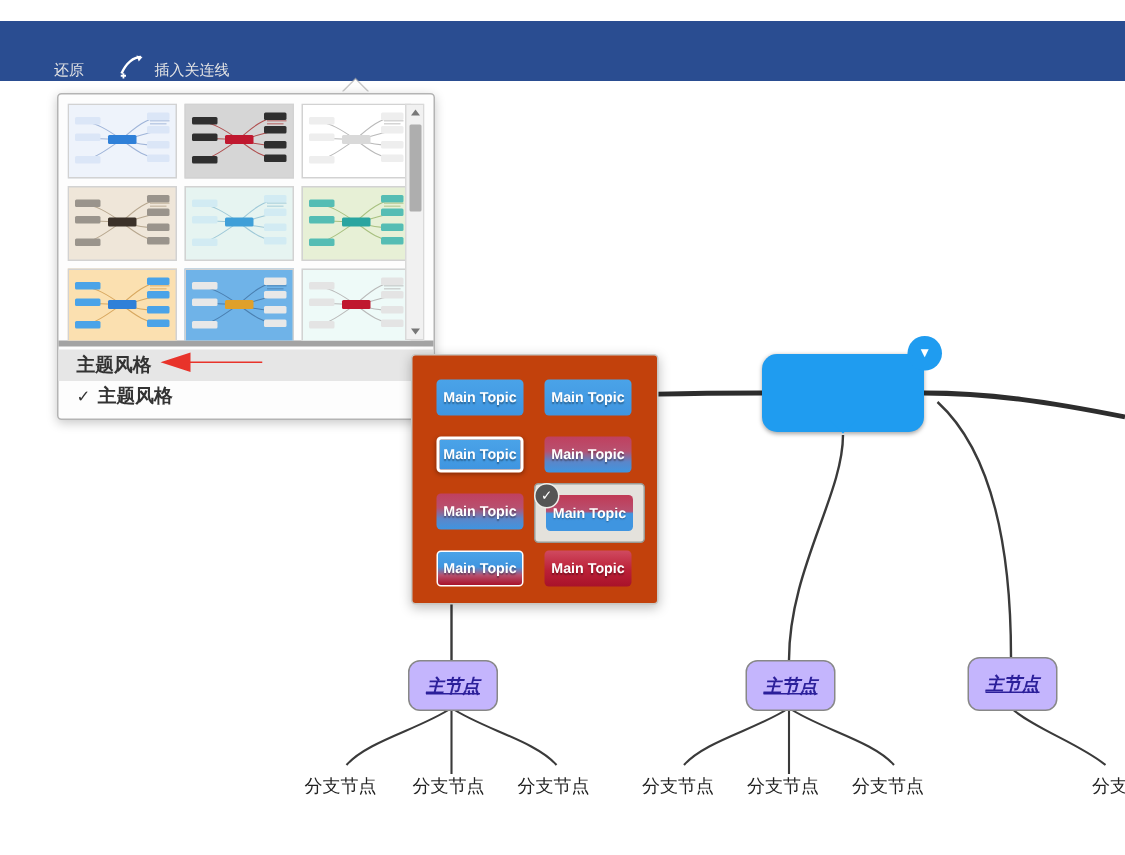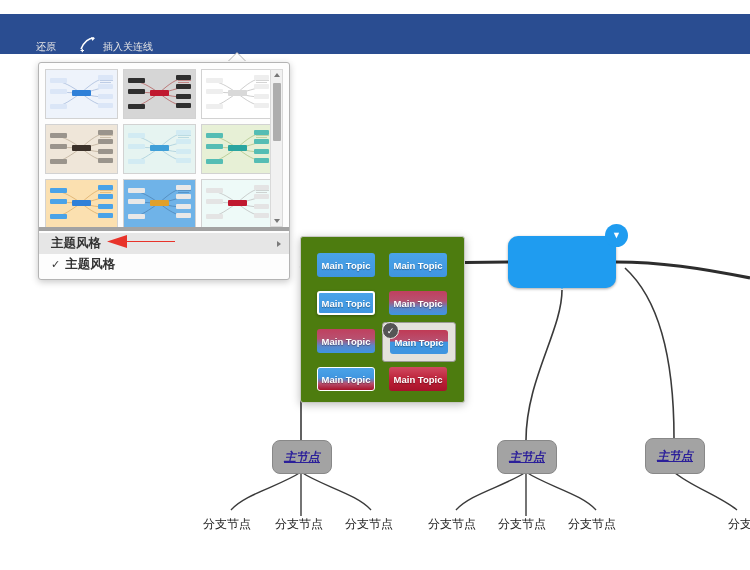--- a/index.html
+++ b/index.html
@@ -45,21 +45,21 @@
     width:0;height:0;border-left:9px solid transparent;border-right:9px solid transparent;
     border-top:9px solid #1f9cf0;
   }
   #central-collapse{
     position:absolute;right:-12px;top:-12px;width:23px;height:23px;border-radius:50%;
     background:#1f9cf0;display:flex;align-items:center;justify-content:center;
     color:#fff;font-size:9px;line-height:1;
   }
   
   .mnode{
-    position:absolute;border:1px solid #888;border-radius:8px;background:#a3a3a3;
+    position:absolute;border:1px solid #888;border-radius:8px;background:#c4b5fd;
     display:flex;align-items:center;justify-content:center;
     font-size:12px;color:#2b1f9a;font-weight:bold;font-style:italic;
     text-decoration:underline;
     font-family:"DejaVu Sans",sans-serif;
   }
   .leaf{
     position:absolute;font-size:12px;color:#222;white-space:nowrap;
     font-family:"DejaVu Sans",sans-serif;
   }
   
@@ -104,22 +104,22 @@
   .mi.hl{background:#e6e6e6;}
   .mi .caret{
     position:absolute;right:8px;top:50%;margin-top:-3px;width:0;height:0;
     border-top:3px solid transparent;border-bottom:3px solid transparent;border-left:4px solid #7a7a7a;
   }
   .mi .chk{margin-right:5px;font-size:11px;color:#333;}
   
   #redArrow{position:absolute;left:105px;top:232px;width:70px;height:18px;}
   
   #themeSub{
-    position:absolute;left:300px;top:236px;width:163px;height:165px;
-    background:#4d7c0f;border:1px solid #c8c8c4;border-radius:3px;
+    position:absolute;left:274px;top:236px;width:163px;height:165px;
+    background:#c2410c;border:1px solid #c8c8c4;border-radius:3px;
     box-shadow:0 2px 8px rgba(0,0,0,.25);
   }
   #themeGrid{
     position:absolute;left:9px;top:9px;display:grid;
     grid-template-columns:72px 72px;grid-auto-rows:38px;gap:0px;
   }
   .tcell{width:72px;height:38px;position:relative;}
   .tbtn{
     position:absolute;left:7px;top:7px;width:58px;height:24px;
     border-radius:3px;display:flex;align-items:center;justify-content:center;

